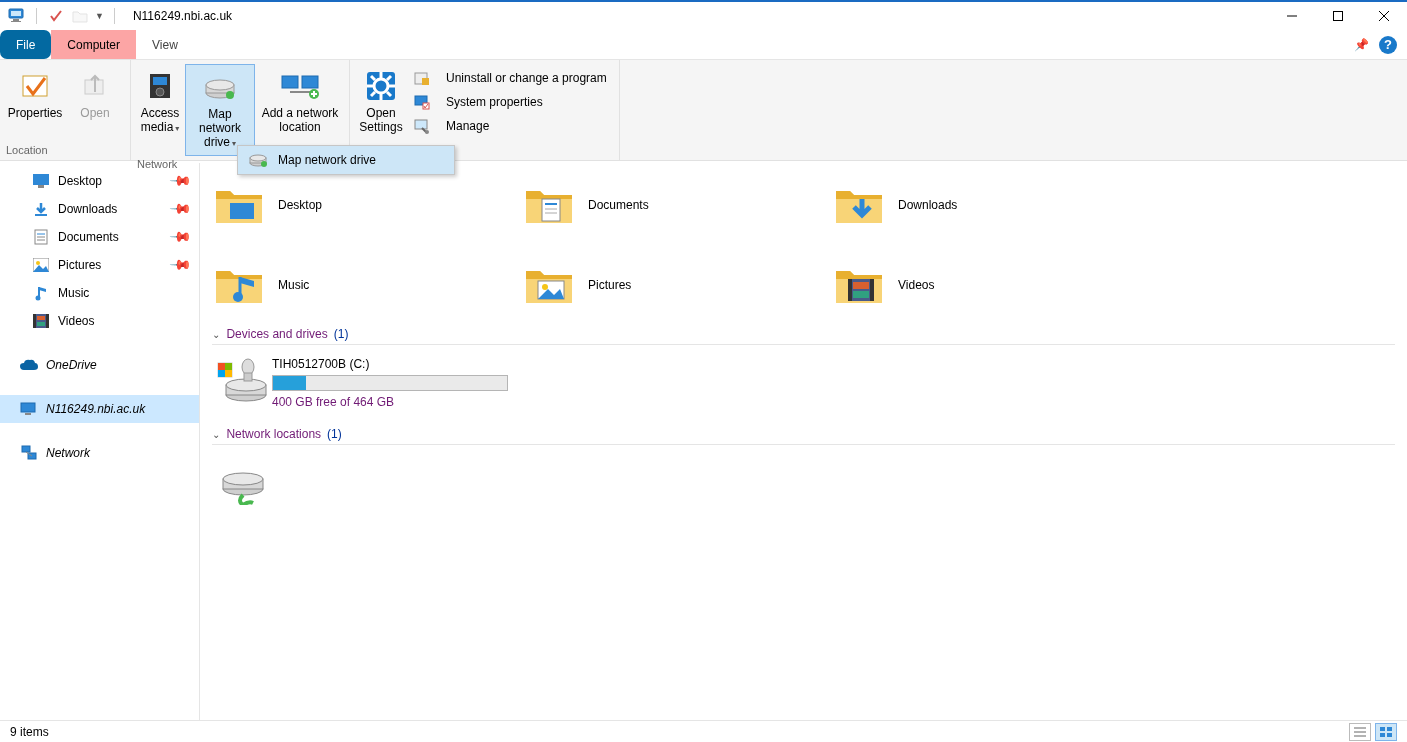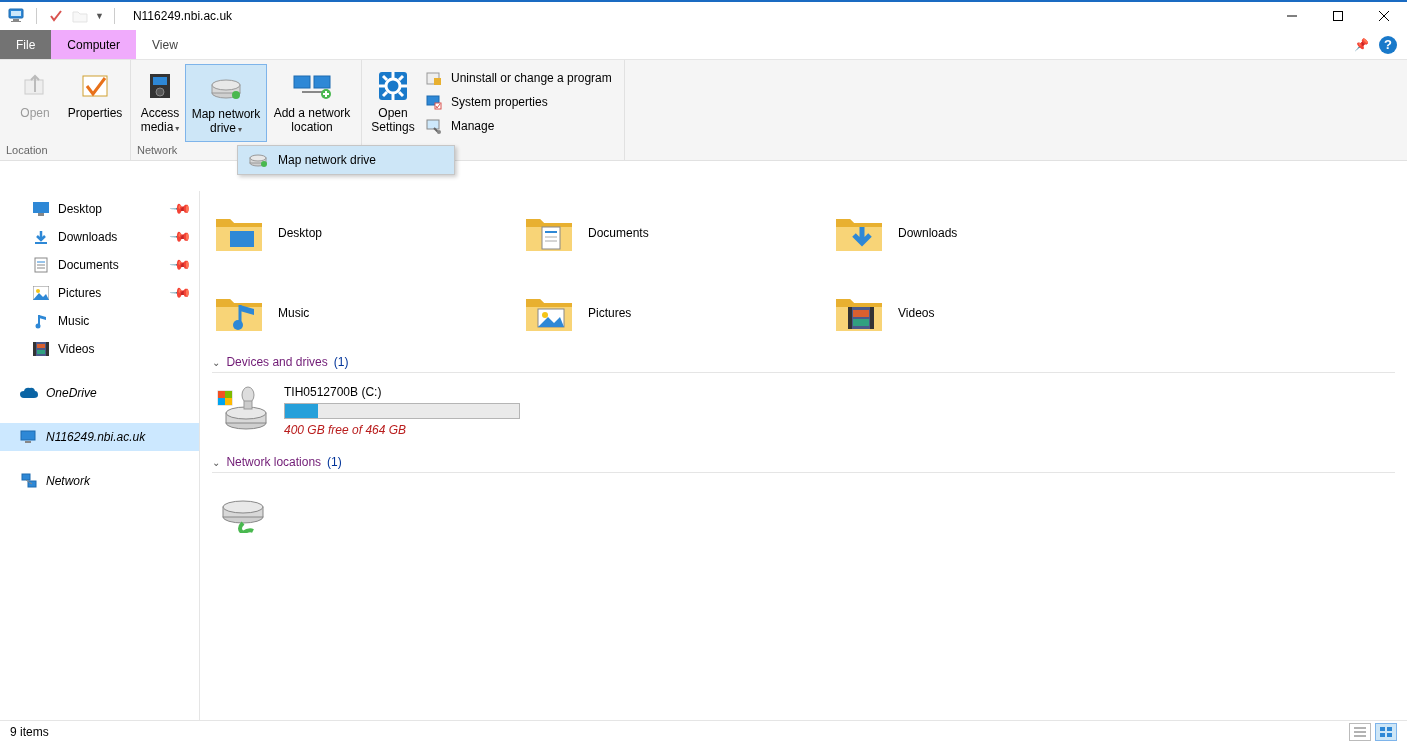--- a/index.html
+++ b/index.html
@@ -8,62 +8,62 @@
 .titlebar .left{display:flex;align-items:center;gap:6px;padding-left:8px;}
 .tb-icon{width:18px;height:18px;display:inline-flex;align-items:center;justify-content:center;}
 .qat-sep{width:1px;height:16px;background:#ccc;margin:0 4px;}
 .qat-dropdown{font-size:9px;color:#555;}
 .titlebar .title{margin-left:8px;color:#000;}
 .titlebar .winbtns{margin-left:auto;display:flex;}
 .winbtn{width:46px;height:30px;display:flex;align-items:center;justify-content:center;}
 .winbtn svg{stroke:#000;fill:none;stroke-width:1;}
 .tabs{height:30px;display:flex;align-items:stretch;border-bottom:1px solid #e5e5e5;position:relative;}
 .tab{padding:0 16px;display:flex;align-items:center;color:#444;}
-.tab.file{background:#737373;color:#fff;}
-.tab.active{background:#f0abfc;color:#000;}
+.tab.file{background:#0369a1;color:#fff;border-radius:7px;}
+.tab.active{background:#fca5a5;color:#000;}
 .tab-right{margin-left:auto;display:flex;align-items:center;gap:10px;padding-right:10px;}
 .help-circle{width:18px;height:18px;border-radius:50%;background:#1979ca;color:#fff;display:flex;align-items:center;justify-content:center;font-weight:bold;font-size:13px;}
 .ribbon{height:101px;background:#f5f5f5;border-bottom:1px solid #e1e1e1;display:flex;align-items:stretch;position:relative;}
 .rgroup{display:flex;flex-direction:column;border-right:1px solid #e1e1e1;padding:4px 6px 2px 6px;}
 .rgroup .body{display:flex;flex:1;gap:2px;}
 .rgroup .label{text-align:left;color:#666;font-size:11px;padding:2px 0;}
 .bigbtn{display:flex;flex-direction:column;align-items:center;justify-content:flex-start;width:58px;padding:4px 2px;gap:2px;}
 .bigbtn .icn{height:36px;display:flex;align-items:center;justify-content:center;}
 .bigbtn .lbl{text-align:center;line-height:14px;font-size:12px;color:#000;}
 .bigbtn.disabled .lbl{color:#9a9a9a;}
 .bigbtn.selected{background:#cde6f7;border:1px solid #7eb4ea;}
 .dropdown-arrow{font-size:8px;color:#555;margin-left:2px;}
 .smallbtns{display:flex;flex-direction:column;gap:4px;padding:4px 2px;}
-.smallbtn{display:flex;align-items:center;gap:9px;padding:2px 4px;}
+.smallbtn{display:flex;align-items:center;gap:16px;padding:2px 4px;}
 .smallbtn .sicn{width:16px;height:16px;}
 .dropdown-panel{position:absolute;top:85px;left:237px;width:218px;background:#fff;border:1px solid #c6c6c6;box-shadow:2px 2px 4px rgba(0,0,0,0.2);z-index:10;}
 .dd-item{display:flex;align-items:center;gap:10px;padding:6px 10px;}
 .dd-item.hl{background:#cde6f7;}
-.content{position:absolute;top:163px;left:0;right:0;bottom:22px;display:flex;margin-top:28px;}
+.content{position:absolute;top:163px;left:0;right:0;bottom:22px;display:flex;}
 .sidebar{width:200px;border-right:1px solid #e5e5e5;padding:4px 0;}
 .sb-item{display:flex;align-items:center;gap:8px;padding:4px 10px 4px 32px;height:28px;position:relative;}
 .sb-item.root{padding-left:20px;font-style:italic;}
 .sb-item.selected{background:#cce8ff;}
 .sb-item .pin{position:absolute;right:10px;color:#888;font-size:14px;transform:rotate(45deg);}
 .sb-item .sicn{width:18px;height:18px;display:flex;align-items:center;justify-content:center;}
 .sb-spacer{height:16px;}
 .main{flex:1;padding:4px 12px;overflow:hidden;}
 .grid{display:flex;flex-wrap:wrap;gap:12px 20px;}
 .tile{width:290px;height:68px;display:flex;align-items:center;gap:12px;}
 .tile .ticn{width:54px;height:54px;display:flex;align-items:center;justify-content:center;}
 .section-header{display:flex;align-items:center;gap:6px;color:#003399;margin:8px 0 4px 0;border-bottom:1px solid #e5e5e5;padding-bottom:3px;}
 .section-header .chev{font-size:10px;color:#555;}
 .section-header .stxt{color:#701a75;}
 .section-header .cnt{color:#003399;}
-.drive{display:flex;gap:14px;padding:8px 4px;}
+.drive{display:flex;gap:2px;padding:8px 4px;}
 .drive .dicn{width:54px;height:54px;}
 .drive .dinfo{display:flex;flex-direction:column;gap:4px;}
 .bar{width:236px;height:16px;border:1px solid #b5b5b5;background:#eaeaea;position:relative;}
 .bar .fill{position:absolute;top:0;left:0;bottom:0;background:#26a0da;}
-.drive .free{color:#b91c1c;font-style:italic;}
+.drive .free{color:#701a75;}
 .statusbar{position:absolute;bottom:0;left:0;right:0;height:22px;border-top:1px solid #e5e5e5;display:flex;align-items:center;padding:0 10px;}
 .statusbar .sright{margin-left:auto;display:flex;gap:4px;}
 .viewbtn{width:22px;height:18px;border:1px solid #bbb;display:flex;align-items:center;justify-content:center;}
 .viewbtn.active{background:#cde6f7;border-color:#7eb4ea;}
 svg{display:block;}
 </style>
 </head>
 <body>
 
 <div class="titlebar">
@@ -117,55 +117,55 @@
   <div class="tab">View</div>
   <div class="tab-right">
     <span style="color:#888">📌</span>
     <span class="help-circle">?</span>
   </div>
 </div>
 
 <div class="ribbon">
   <div class="rgroup">
     <div class="body">
+      <div class="bigbtn">
+        <div class="icn">
+            <svg width="32" height="32" viewBox="0 0 32 32">
+              <rect x="4" y="6" width="24" height="20" fill="#fff" stroke="#d0a030"></rect>
+              <path d="M8 16 L14 24 L26 8" stroke="#e8711a" stroke-width="3" fill="none"></path>
+            </svg>
+          </div>
+        <div class="lbl">Properties</div>
+      </div>
       <div class="bigbtn disabled">
         <div class="icn">
             <svg width="32" height="32" viewBox="0 0 32 32">
               <rect x="6" y="10" width="18" height="14" fill="#eee" stroke="#ccc"></rect>
               <path d="M16 22 V6 M12 10 L16 6 L20 10" stroke="#bbb" stroke-width="2" fill="none"></path>
             </svg>
           </div>
         <div class="lbl">Open</div>
-      </div>
-      <div class="bigbtn">
-        <div class="icn">
-            <svg width="32" height="32" viewBox="0 0 32 32">
-              <rect x="4" y="6" width="24" height="20" fill="#fff" stroke="#d0a030"></rect>
-              <path d="M8 16 L14 24 L26 8" stroke="#e8711a" stroke-width="3" fill="none"></path>
-            </svg>
-          </div>
-        <div class="lbl">Properties</div>
       </div>
     </div>
     <div class="label">Location</div>
   </div>
 
   <div class="rgroup">
     <div class="body">
       <div class="bigbtn" style="width:46px">
         <div class="icn">
             <svg width="32" height="32" viewBox="0 0 32 32">
               <rect x="6" y="4" width="20" height="24" fill="#333"></rect>
               <rect x="9" y="7" width="14" height="8" fill="#2e88d6"></rect>
               <circle cx="16" cy="22" r="4" fill="#555" stroke="#888"></circle>
             </svg>
           </div>
         <div class="lbl"><span>Access media</span><span class="dropdown-arrow">▾</span></div>
       </div>
-      <div class="bigbtn selected" style="width:82px">
+      <div class="bigbtn selected" style="width:70px">
         <div class="icn">
             <svg width="36" height="32" viewBox="0 0 36 32">
               <ellipse cx="18" cy="22" rx="14" ry="5" fill="#cfcfcf" stroke="#999"></ellipse>
               <rect x="4" y="14" width="28" height="8" fill="#d8d8d8" stroke="#999"></rect>
               <ellipse cx="18" cy="14" rx="14" ry="5" fill="#e8e8e8" stroke="#999"></ellipse>
               <circle cx="28" cy="24" r="4" fill="#49b84f"></circle>
             </svg>
           </div>
         <div class="lbl"><span>Map network drive</span><span class="dropdown-arrow">▾</span></div>
       </div>

